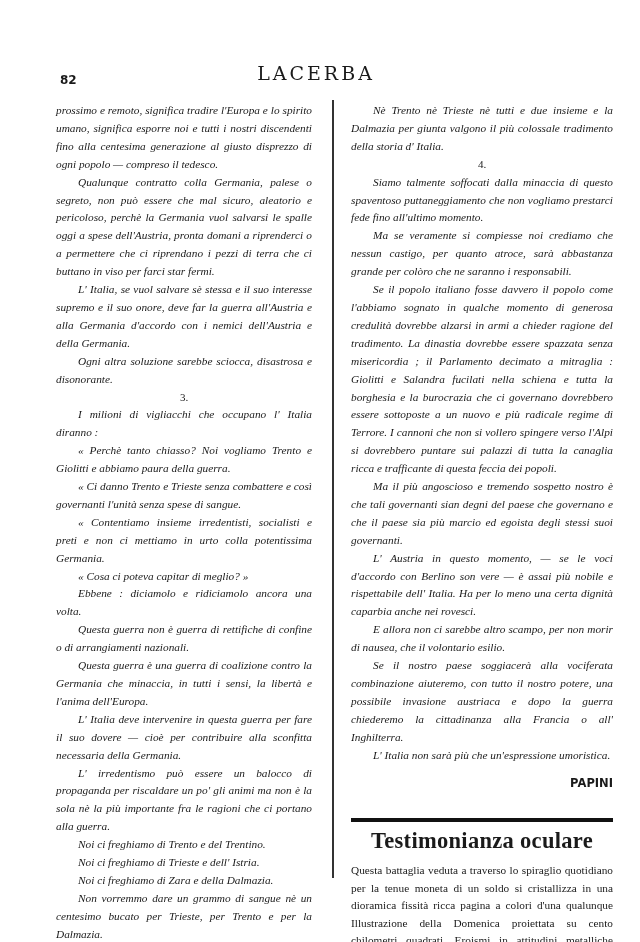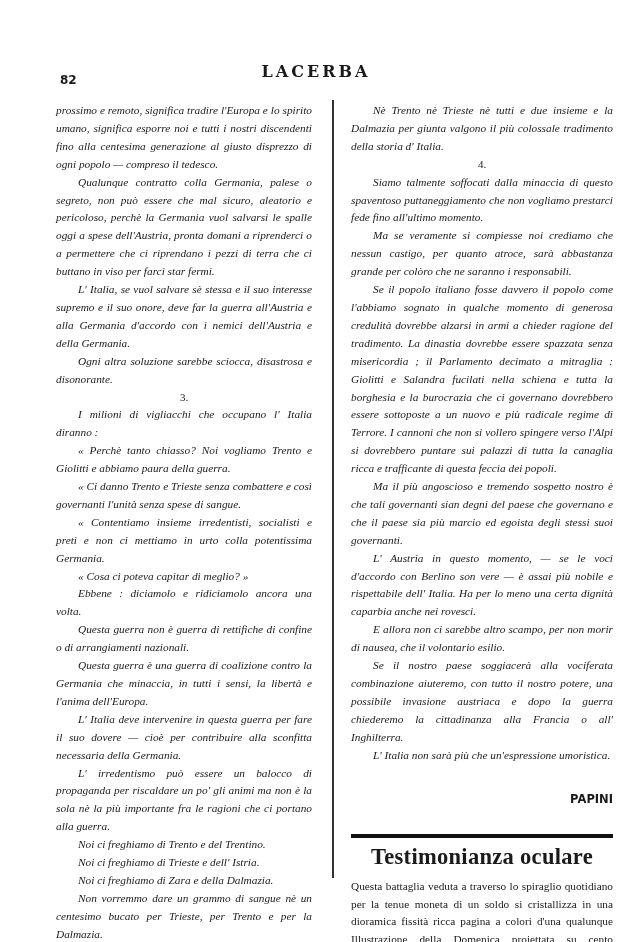--- a/index.html
+++ b/index.html
@@ -1,26 +1,26 @@
 <!DOCTYPE html>
 <html><head>
 <meta charset="utf-8">
 <style>
   html, body { margin:0; padding:0; background:#ffffff; }
   body { width:640px; height:942px; position:relative; overflow:hidden; color:#1a1a1a; }
   .page-num { position:absolute; left:60px; top:73px; font-family:"DejaVu Sans", sans-serif; font-weight:bold; font-size:12px; }
-  .masthead { position:absolute; left:0; width:632px; top:62px; text-align:center; font-family:"DejaVu Serif", serif; font-weight:bold; font-size:16px; letter-spacing:3px; }
+  .masthead { position:absolute; left:0; width:632px; top:62px; text-align:center; font-family:"DejaVu Serif", serif; font-weight:normal; font-size:19px; letter-spacing:3px; }
   .col { position:absolute; font-family:"Liberation Serif", serif; font-style:italic; font-size:11.3px; line-height:17.9px; text-align:justify; }
   .col p { margin:0; text-indent:22px; }
   .col p.noind { text-indent:0; }
   .left { left:56px; top:102px; width:256px; }
   .right { left:351px; top:102px; width:262px; }
   .sec { text-align:center; font-style:normal; font-size:11px; margin:24px 0 22px 0; text-indent:0 !important; }
   .divider { position:absolute; left:332px; top:100px; width:1.5px; height:778px; background:#333; }
-  .sig { text-align:right; font-family:"DejaVu Sans", sans-serif; font-style:normal; font-weight:bold; font-size:11.5px; margin-top:26px; }
+  .sig { text-align:right; font-family:"DejaVu Sans", sans-serif; font-style:normal; font-weight:bold; font-size:11.5px; margin-top:10px; }
   .rule { height:4px; background:#111; margin:26px 0 10px 0; }
   .art-title { font-family:Liberation Serif, serif; font-style:normal; font-weight:bold; font-size:22.5px; text-align:center; margin:4px 0 12px 0; letter-spacing:0.3px; }
   .roman { font-style:normal; font-size:11.3px; line-height:17.4px; }
   .roman p { text-indent:0; }
 </style>
 </head>
 <body>
 
 <div class="page-num">82</div>
 <div class="masthead">LACERBA</div>

